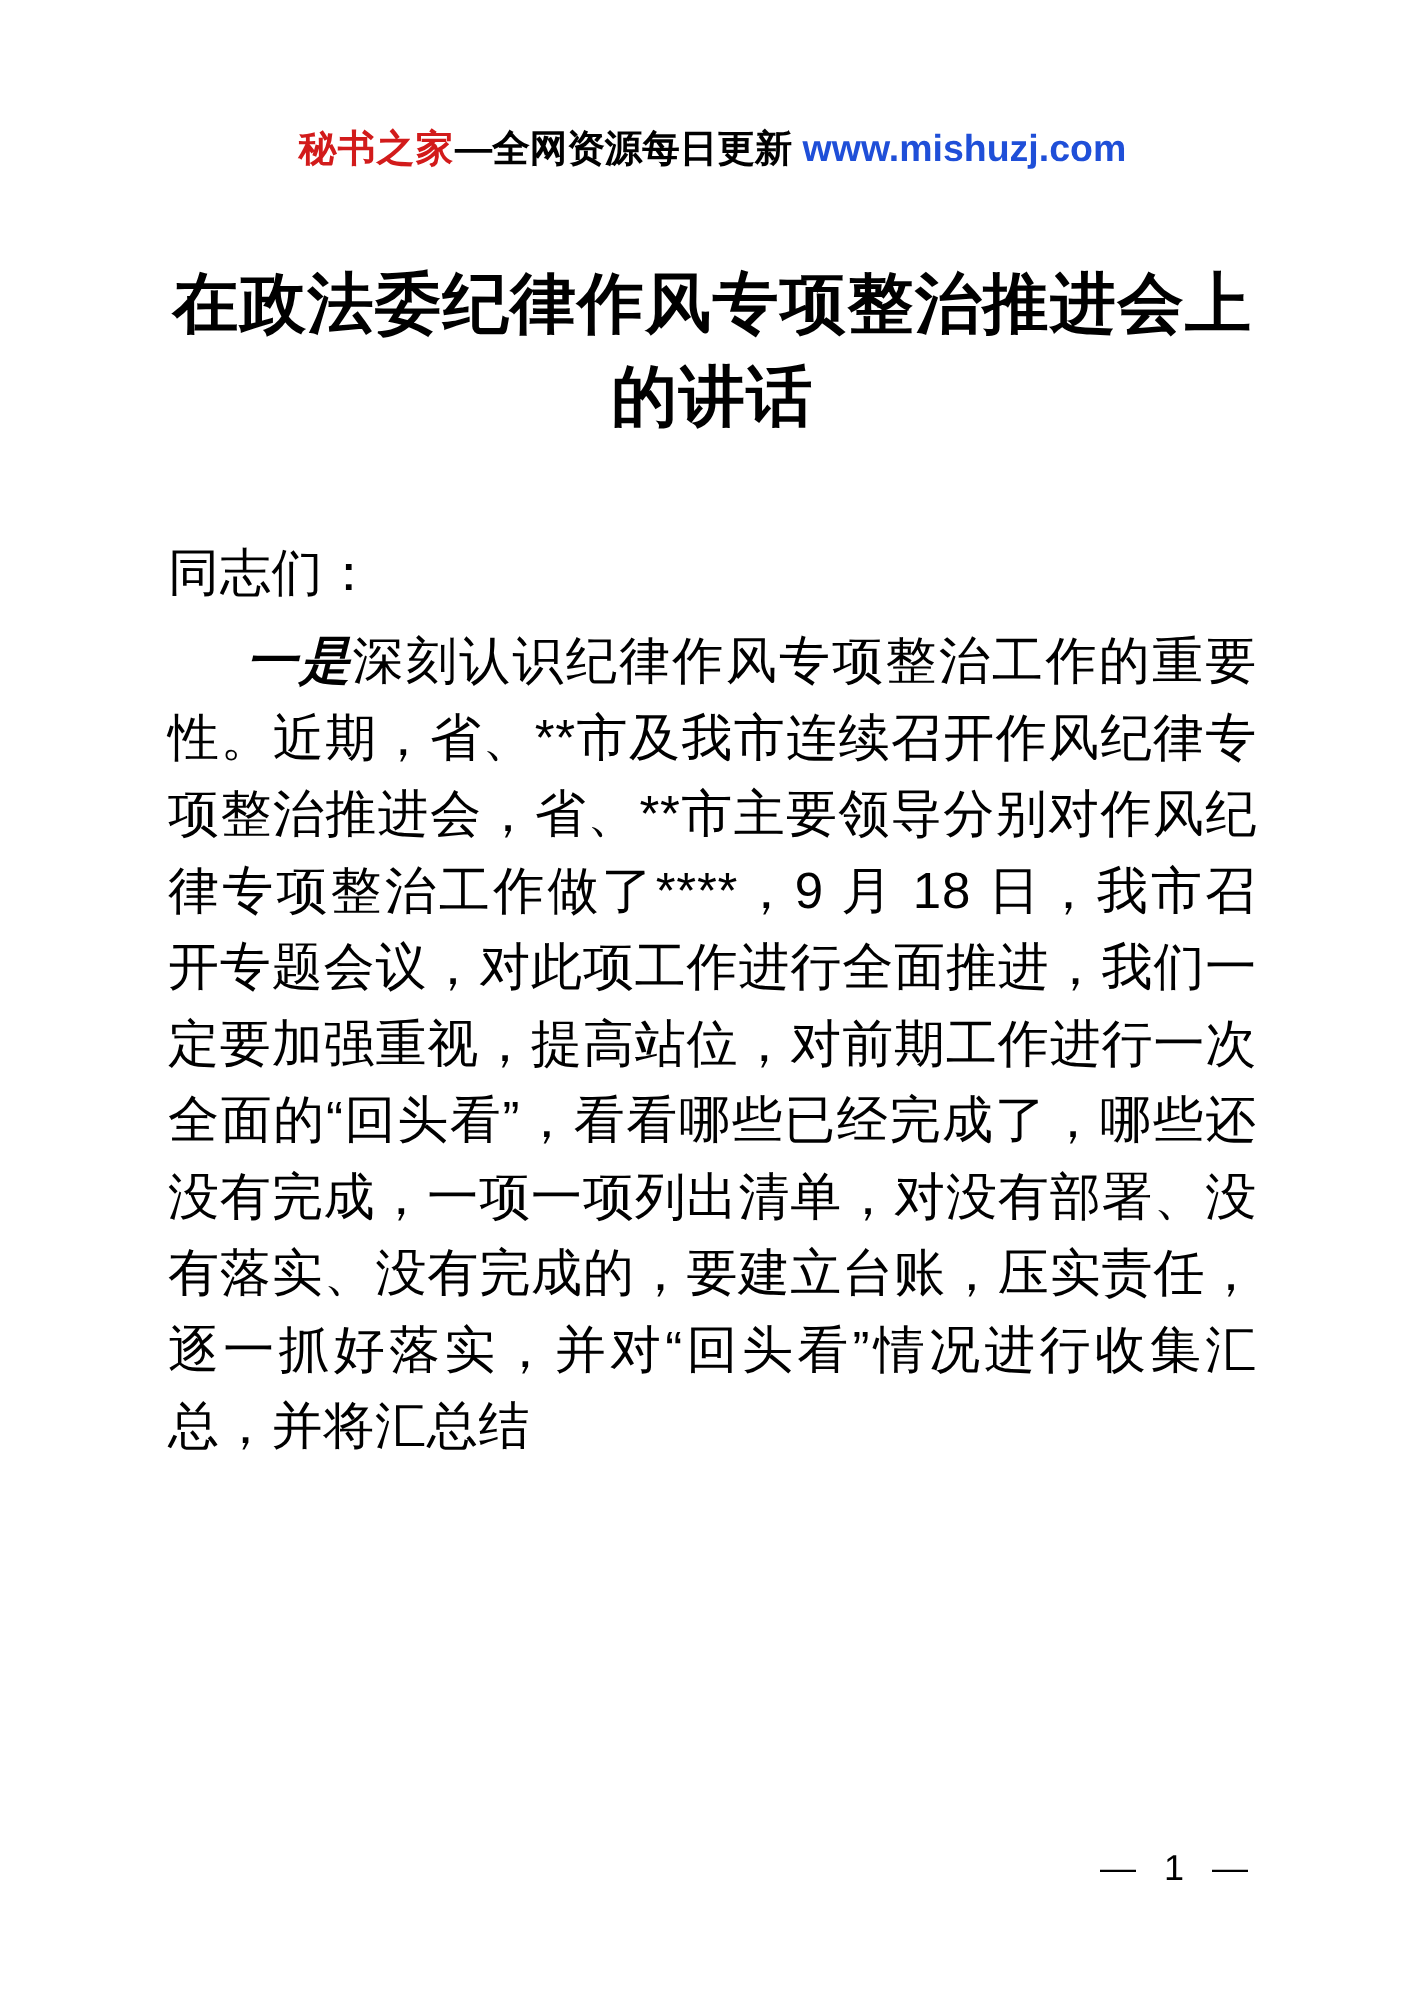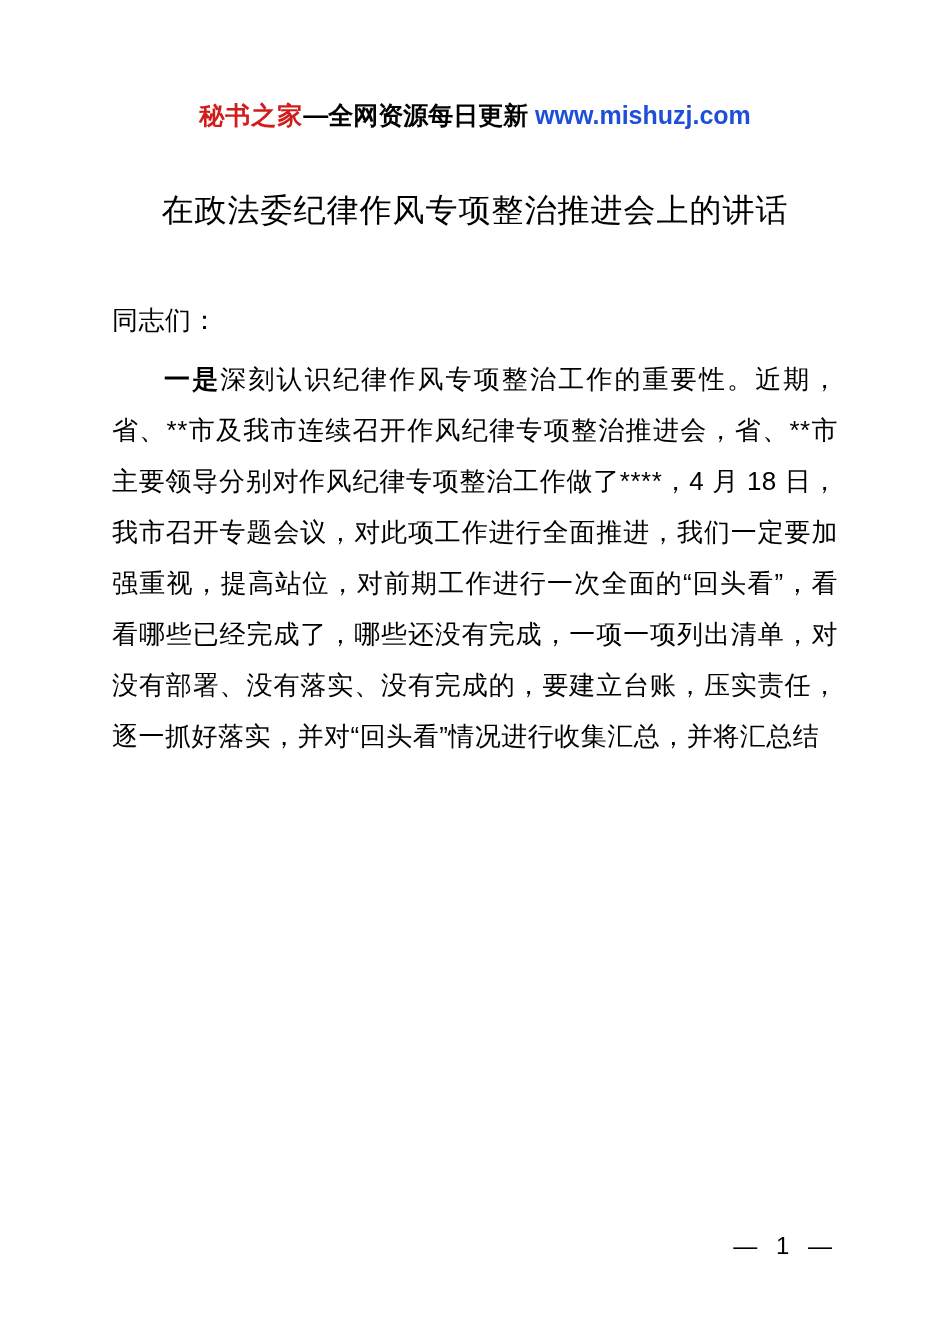--- a/index.html
+++ b/index.html
@@ -12,21 +12,21 @@
     height: 1344px;
     font-family: "Liberation Sans", "DejaVu Sans", sans-serif;
     color: #000000;
     position: relative;
     overflow: hidden;
   }
   .page {
     width: 950px;
     height: 1344px;
     box-sizing: border-box;
-    padding: 16px 112px;
+    padding: 0 112px;
     position: relative;
   }
   
   .site-header {
     padding-top: 84px;
     text-align: center;
     white-space: nowrap;
     font-size: 25px;
     font-weight: bold;
     line-height: 1.2;
@@ -43,49 +43,50 @@
   .site-header .url {
     color: #1f4fd8;
     font-weight: bold;
     font-family: "Liberation Sans", sans-serif;
   }
 
   
   .doc-title {
     margin-top: 58px;
     text-align: center;
-    font-size: 32px;
-    font-weight: normal;
+    font-size: 44px;
+    font-weight: bold;
     letter-spacing: 1px;
     line-height: 1.4;
   }
 
   
   .doc-body {
     margin-top: 62px;
-    font-size: 26px;
+    font-size: 34px;
     line-height: 51px;
     text-align: justify;
     text-justify: inter-ideograph;
     letter-spacing: 0.5px;
   }
   .doc-body p {
     margin: 0 0 8px 0;
   }
   .p-salutation {
     text-indent: 0;
   }
   .p-indent {
     text-indent: 52px;
   }
   .p-heading {
     text-indent: 52px;
   }
   .bold {
     font-weight: bold;
+    font-style: italic;
   }
 
   
   .page-number {
     position: absolute;
     right: 112px;
     bottom: 84px;
     font-size: 24px;
     letter-spacing: 6px;
     color: #000000;
@@ -102,20 +103,20 @@
 
   <h1 class="doc-title">在政法委纪律作风专项整治推进会上的讲话</h1>
 
   <div class="doc-body">
 
     <p class="p-salutation">同志们：</p>
 
 
 
     <p class="p-indent">
-      <span class="bold">一是</span><span>深刻认识纪律作风专项整治工作的重要性。近期，省、**市及我市连续召开作风纪律专项整治推进会，省、**市主要领导分别对作风纪律专项整治工作做了****，4 月 18 日，我市召开专题会议，对此项工作进行全面推进，我们一定要加强重视，提高站位，对前期工作进行一次全面的“回头看”，看看哪些已经完成了，哪些还没有完成，一项一项列出清单，对没有部署、没有落实、没有完成的，要建立台账，压实责任，逐一抓好落实，并对“回头看”情况进行收集汇总，并将汇总结</span>
+      <span class="bold">一是</span><span>深刻认识纪律作风专项整治工作的重要性。近期，省、**市及我市连续召开作风纪律专项整治推进会，省、**市主要领导分别对作风纪律专项整治工作做了****，9 月 18 日，我市召开专题会议，对此项工作进行全面推进，我们一定要加强重视，提高站位，对前期工作进行一次全面的“回头看”，看看哪些已经完成了，哪些还没有完成，一项一项列出清单，对没有部署、没有落实、没有完成的，要建立台账，压实责任，逐一抓好落实，并对“回头看”情况进行收集汇总，并将汇总结</span>
     </p>
 
   </div>
 
   <div class="page-number">— 1 —</div>
 
 </div>
 
 </body></html>

